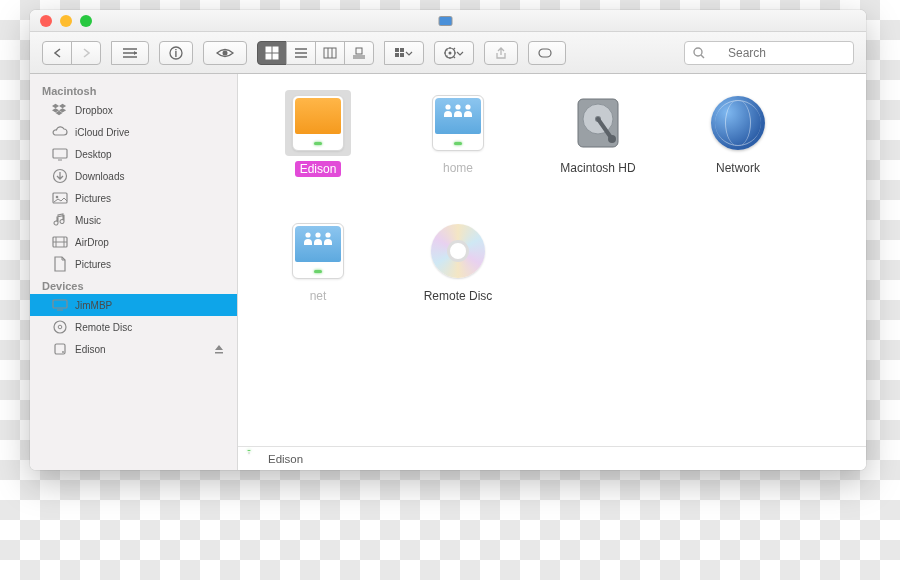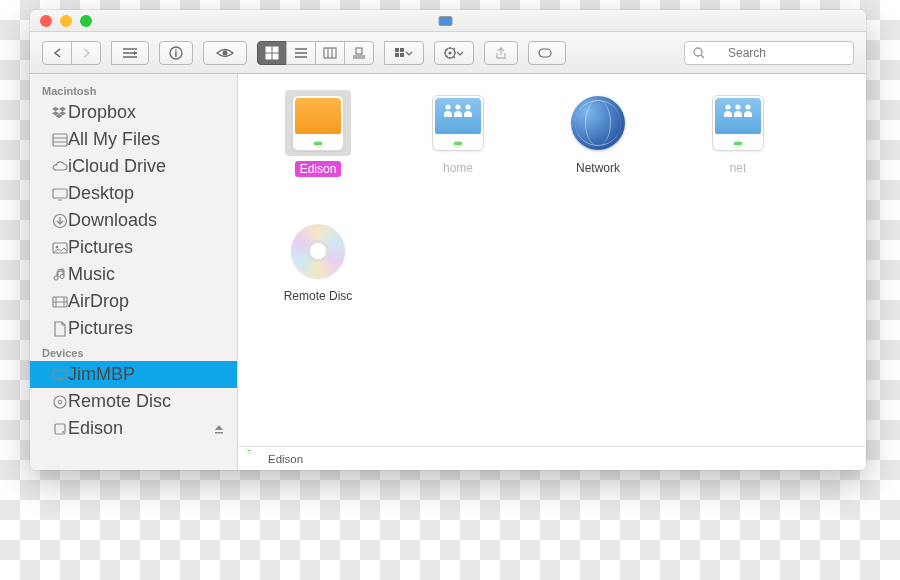--- a/index.html
+++ b/index.html
@@ -70,23 +70,23 @@
 .body { flex:1; display:flex; min-height:0; }
 .sidebar {
   width: 208px; background:#f3f1f2;
   border-right:1px solid #d9d9d9;
   overflow-y:auto; padding: 6px 0 6px 0;
   position:relative;
 }
 .sidebar::-webkit-scrollbar { width:14px; }
 .sb-header { font-size:11px; color:#8a8a8a; font-weight:600; padding:5px 12px 2px 12px; }
 .sb-item {
-  display:flex; align-items:center; 
+  display:flex; align-items:center; gap:7px;
   padding: 3px 12px 3px 22px;
-  font-size:18px; color:#4a4a4a;
+  font-size:10px; color:#4a4a4a;
   cursor:default;
 }
 .sb-item.sel { background:#0ea5e9; }
 .sb-item .ic { width:16px; height:16px; display:flex; align-items:center; justify-content:center; color:#7c7c7c; }
 .sb-item .eject { margin-left:auto; color:#7c7c7c; }
 
 .main { flex:1; display:flex; flex-direction:column; background:#fff; }
 .grid {
   flex:1; padding: 16px 10px;
   display:grid; grid-template-columns: repeat(4, 140px);
@@ -266,29 +266,20 @@
         <div class="sb-item">
           <span class="ic">
             <svg width="16" height="16">
               <path d="M4 2l4 2.5L4 7 0 4.5zM12 2l4 2.5L12 7 8 4.5zM4 7l4 2.5L4 12 0 9.5zM12 7l4 2.5L12 12 8 9.5zM8 10l4 2.5-4 2.5-4-2.5z" fill="#8a8a8a" transform="scale(.88)"></path>
             </svg>
           </span>
           <span>Dropbox</span>
         </div>
         <div class="sb-item">
           <span class="ic">
-            <svg width="16" height="14">
-              <rect x="1" y="1" width="14" height="12" rx="1" fill="none" stroke="#8a8a8a" stroke-width="1.2"></rect>
-              <path d="M1 5h14M1 9h14" stroke="#8a8a8a"></path>
-            </svg>
-          </span>
-          <span>All My Files</span>
-        </div>
-        <div class="sb-item">
-          <span class="ic">
             <svg width="16" height="12">
               <path d="M12 9a3 3 0 000-6 4 4 0 00-7.5 1A2.5 2.5 0 003 9z" fill="none" stroke="#8a8a8a" stroke-width="1.2"></path>
             </svg>
           </span>
           <span>iCloud Drive</span>
         </div>
         <div class="sb-item">
           <span class="ic">
             <svg width="16" height="14">
               <rect x="1" y="2" width="14" height="9" rx="1" fill="none" stroke="#8a8a8a" stroke-width="1.2"></rect>
@@ -409,20 +400,32 @@
                   <span>
                     <svg width="10" height="14">
                       <circle cx="5" cy="4" r="2.6" fill="#fff"></circle>
                       <path d="M1 14v-2a4 4 0 018 0v2z" fill="#fff"></path>
                     </svg>
                   </span>
                 </div>
               </div>
             </div>
             <span class="label">home</span>
+          </div>
+          <div class="item">
+            <div class="iconwrap">
+              <svg class="hdd" width="52" height="56">
+                <rect x="6" y="4" width="40" height="48" rx="5" fill="#9aa0a5" stroke="#6f757a"></rect>
+                <circle cx="26" cy="24" r="15" fill="#c6cbd0" stroke="#8d949a"></circle>
+                <circle cx="26" cy="24" r="3" fill="#7b8187"></circle>
+                <path d="M26 24 L40 44" stroke="#5d6369" stroke-width="4" stroke-linecap="round"></path>
+                <circle cx="40" cy="44" r="4" fill="#5d6369"></circle>
+              </svg>
+            </div>
+            <span class="label">Macintosh HD</span>
           </div>
           <div class="item">
             <div class="iconwrap">
               <div class="globe"></div>
             </div>
             <span class="label">Network</span>
           </div>
           <div class="item dim">
             <div class="iconwrap">
               <div class="drive blue">

